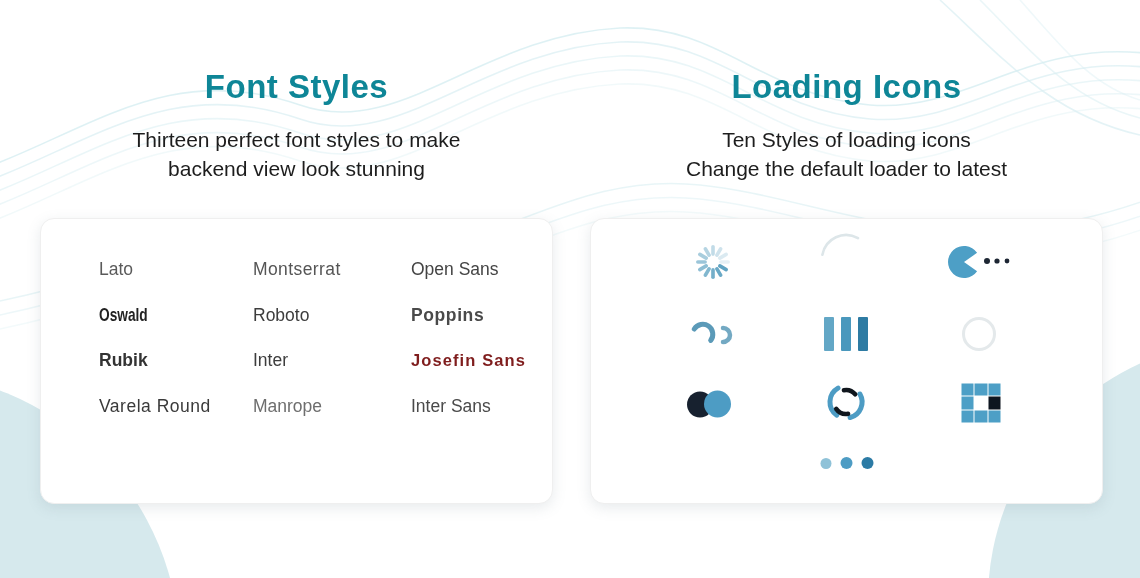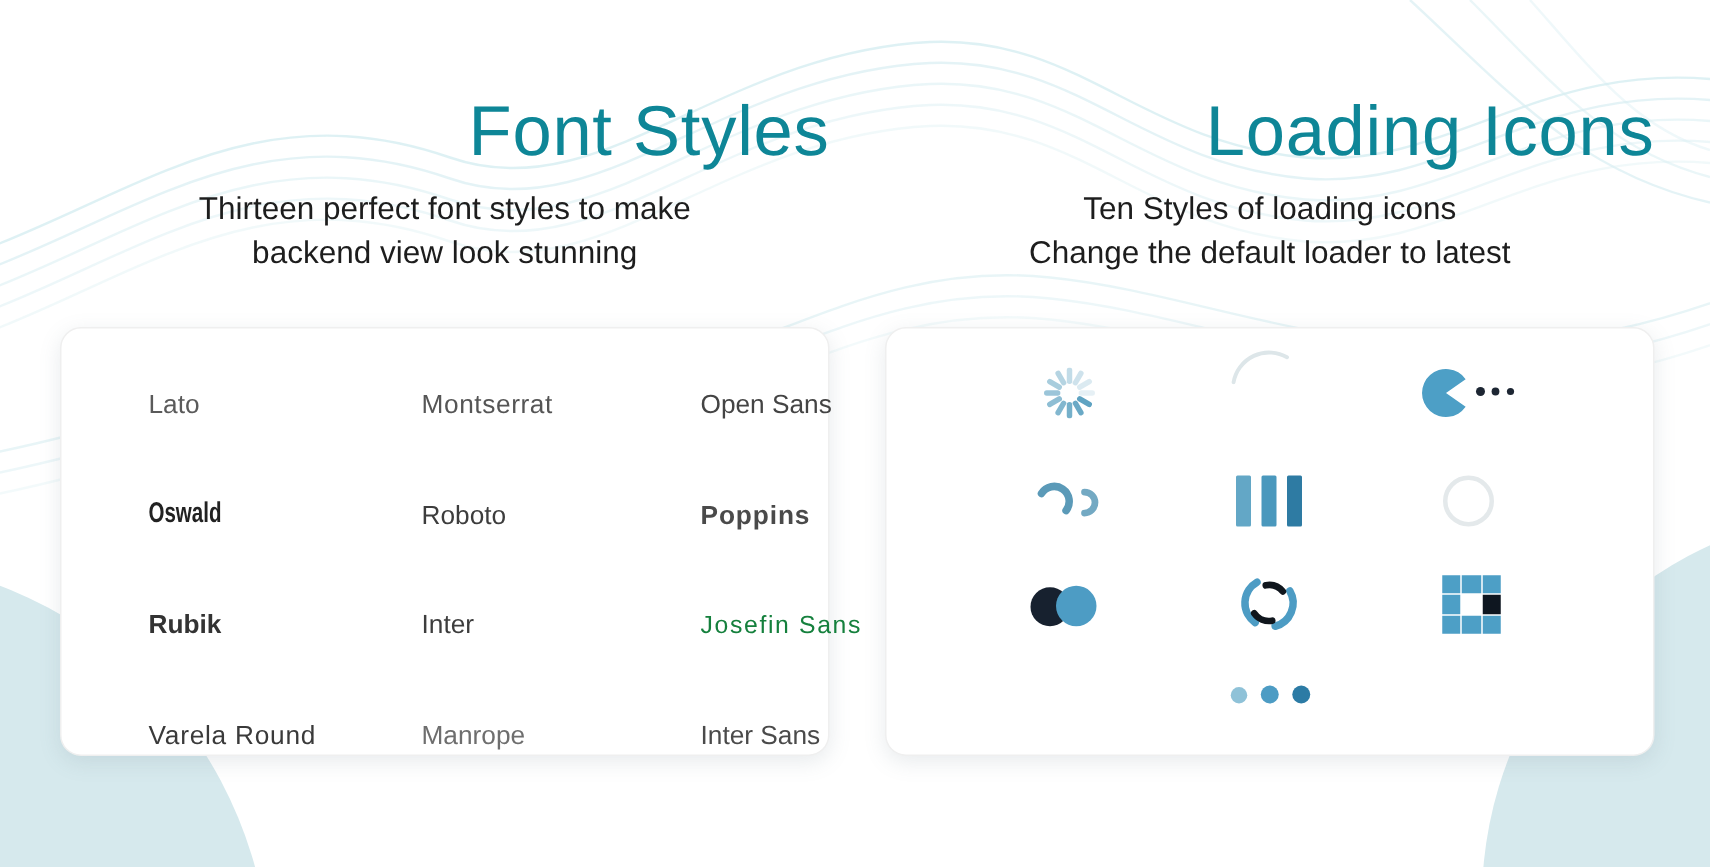--- a/index.html
+++ b/index.html
@@ -19,22 +19,22 @@
   }
   .blob-left  { width:560px; height:560px; left:-380px; top:372px; }
   .blob-right { width:520px; height:520px; left:988px;  top:340px; }
 
   .col { position:absolute; top:0; width:513px; text-align:center; }
   .col-left  { left:40px; }
   .col-right { left:590px; }
 
   .section-title {
     margin-top:62px;
-    font-size:47px; line-height:50px; font-weight:400;
-    color:#0e8697; letter-spacing:0.5px;text-align:right;
+    font-size:33px; line-height:50px; font-weight:700;
+    color:#0e8697; letter-spacing:0.5px;
   }
   .section-subtitle {
     margin-top:14px;
     font-size:21px; line-height:28.5px; color:#1d1d1d;
   }
   .card {
     margin-top:35px;
     width:513px; height:286px;
     background:#ffffff;
     border:1px solid #efefef;
@@ -45,34 +45,33 @@
   }
 
   
   .font-grid {
     position:absolute; inset:0;
     padding:28px 0 0 58px;
     display:grid;
     grid-template-columns:154px 158px 1fr;
     grid-auto-rows:45.5px;
     align-items:center;
-    gap:28px;
   }
   .font-cell { font-size:17.5px; color:#4a4a4a; white-space:nowrap; }
   .f-lato       { color:#5a5a5a; }
   .f-montserrat { color:#555555; letter-spacing:0.4px; }
   .f-opensans   { color:#444444; }
   .f-oswald     { font-weight:700; font-size:19px; color:#222222;
                   display:inline-block; transform:scaleX(0.72); transform-origin:left center; }
   .f-raleway    { color:#9d9d9d; letter-spacing:0.3px; }
   .f-roboto     { color:#3d3d3d; }
   .f-poppins    { color:#4a4a4a; letter-spacing:0.6px;font-weight:bold; }
   .f-rubik      { font-weight:600; color:#333333; }
   .f-inter      { color:#3d3d3d; }
-  .f-josefin    { color:#15803d; font-size:16.5px; letter-spacing:1.1px; }
+  .f-josefin    { color:#7f1d1d; font-size:16.5px; letter-spacing:1.1px;font-weight:bold; }
   .f-varela     { color:#3a3a3a; letter-spacing:0.5px; }
   .f-manrope    { color:#6e6e6e; }
   .f-nunito     { color:#4a4a4a; }
 
   
   .loader-cell {
     position:absolute; transform:translate(-50%,-50%);
     display:flex; align-items:center; justify-content:center;
   }
   .bars { display:flex; gap:7px; }

